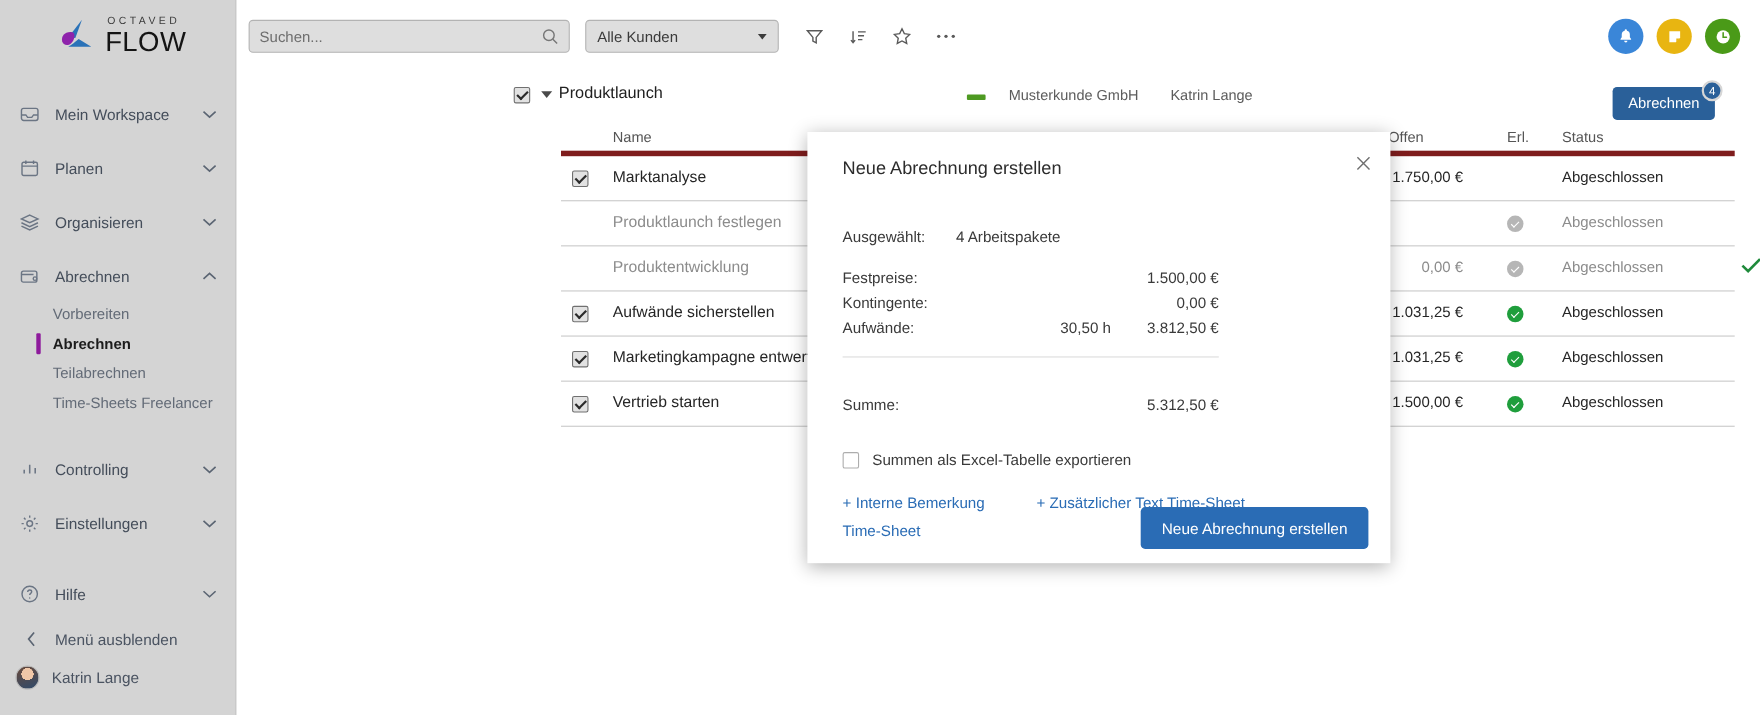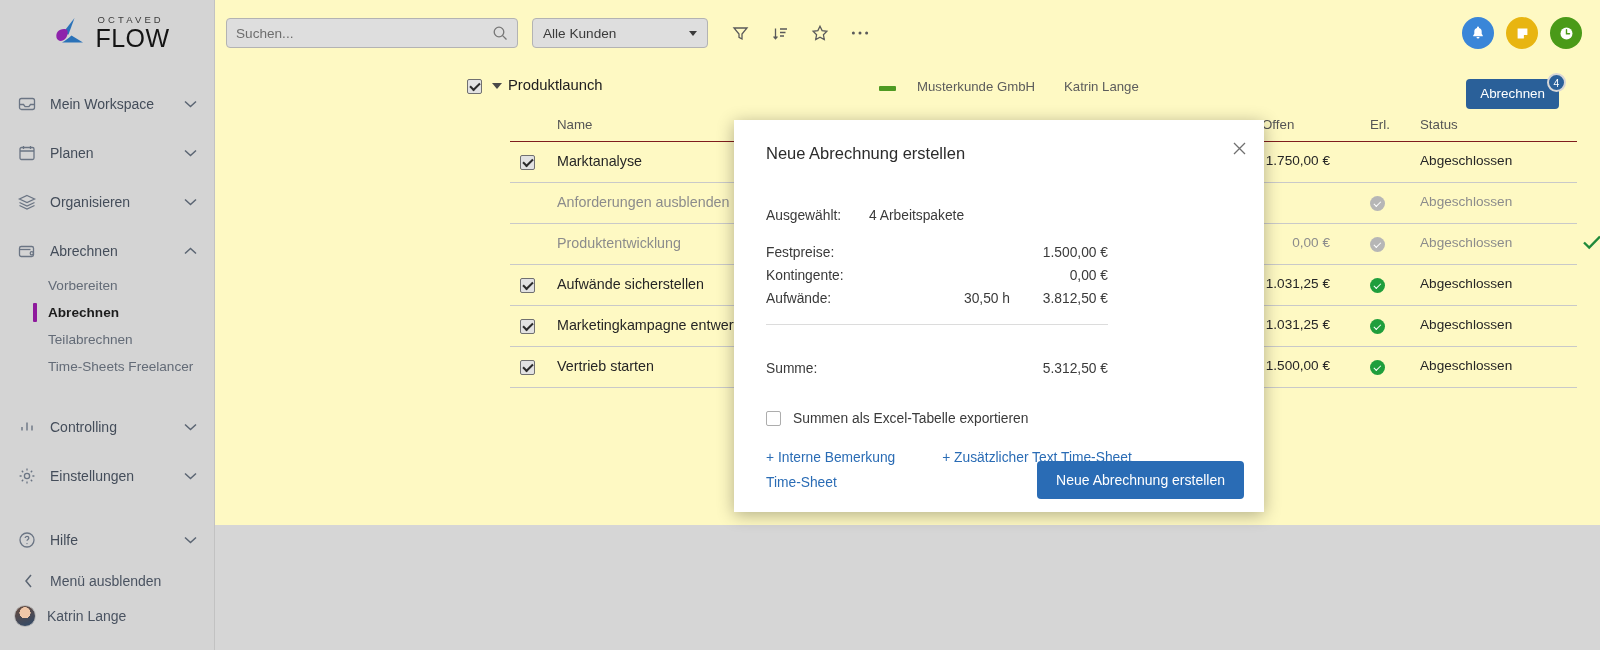--- a/index.html
+++ b/index.html
@@ -73,21 +73,21 @@
     padding-left: 14px; font-size: 14px; color: #4a5361; cursor: pointer;
   }
   .avatar {
     width: 22px; height: 22px; border-radius: 50%; margin-right: 11px;
     background: radial-gradient(circle at 50% 34%, #f0c7a8 0 33%, transparent 34%),
                 linear-gradient(160deg, #6a4a3a 0%, #2f4a6b 100%);
     border: 1px solid #b9b9b9; flex: 0 0 22px;
   }
 
   
-  #main { flex: 1; position: relative; background: #fef9c3; height: 525px; }
+  #main { flex: 1; position: relative; background: #ffffff; height: 650px; }
 
   
   #toolbar {
     height: 66px; display: flex; align-items: center;
     padding-left: 11px; position: relative;
   }
   .search-box {
     width: 292px; height: 30px; background: #dedede;
     border: 1px solid #b3b3b3; border-radius: 4px;
     display: flex; align-items: center; padding: 0 9px;
@@ -158,21 +158,21 @@
     width: 19px; height: 19px; border-radius: 50%;
     background: #2a6099; color: #fff; font-size: 10.5px;
     display: flex; align-items: center; justify-content: center;
     border: 2px solid #d6d6d6;
   }
 
   
   .tbl { margin-top: 2px; }
   .thead {
     height: 32px; position: relative; font-size: 13.3px; color: #555;
-    border-bottom: 1px solid #7f1d1d; margin-left: 295px; margin-right: 23px;
+    border-bottom: 5px solid #7f1d1d; margin-left: 295px; margin-right: 23px;
   }
   .thead > span { position: absolute; top: 7px; }
   .trow {
     height: 41px; position: relative;
     border-bottom: 1px solid #c9c9c9;
     margin-left: 295px; margin-right: 23px;
     font-size: 14.3px; color: #262626;
   }
   .trow .rcb { position: absolute; left: 10px; top: 13px; }
   .trow .rname { position: absolute; left: 47px; top: 11px; }
@@ -488,21 +488,21 @@
 
       <div class="trow">
         <span class="cb checked rcb"></span>
         <span class="rname">Marktanalyse</span>
         <span class="roffen" style="left:700px;width:120px">1.750,00 €</span>
         <span class="rerl" style="left:860px"></span>
         <span class="rstatus" style="left:910px">Abgeschlossen</span>
       </div>
 
       <div class="trow dim">
-        <span class="rname">Anforderungen ausblenden</span>
+        <span class="rname">Produktlaunch festlegen</span>
         <span class="roffen" style="left:700px;width:120px"></span>
         <span class="rerl" style="left:860px">
           <span class="disc" style="background:#b6b6b6"></span>
         </span>
         <span class="rstatus" style="left:910px">Abgeschlossen</span>
       </div>
 
       <div class="trow dim">
         <span class="rname">Produktentwicklung</span>
         <span class="roffen" style="left:700px;width:120px">0,00 €</span>

